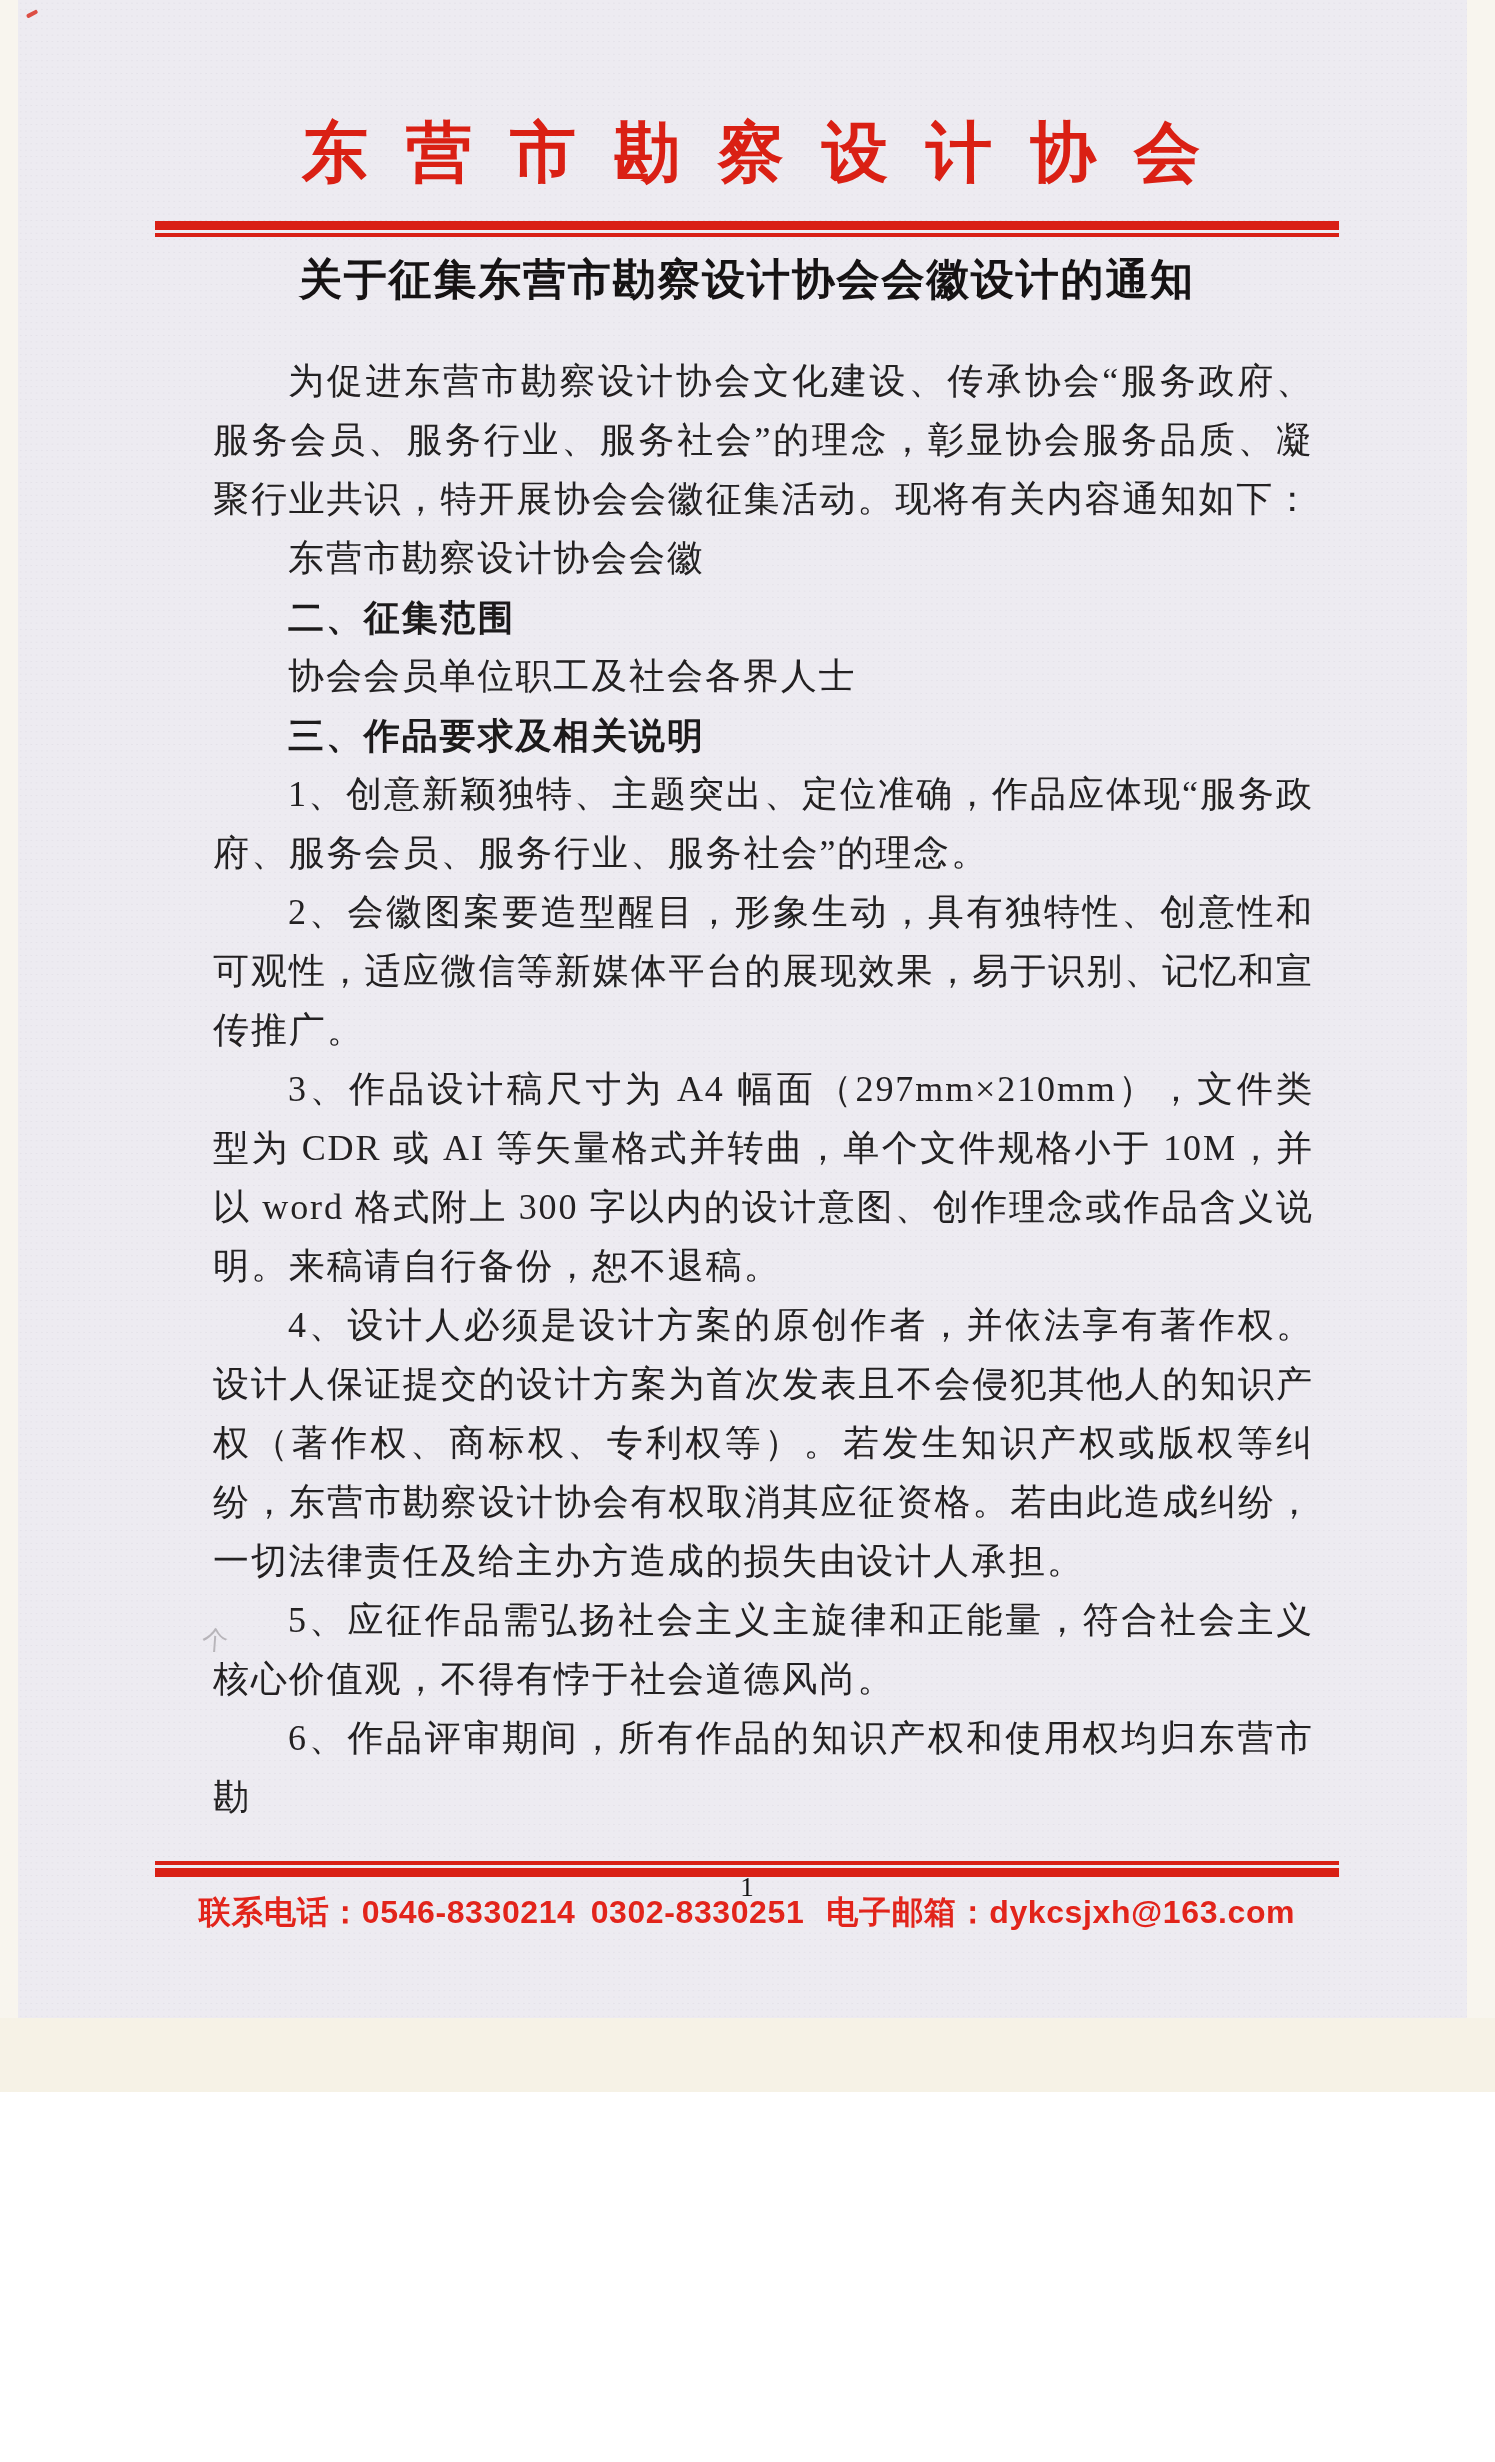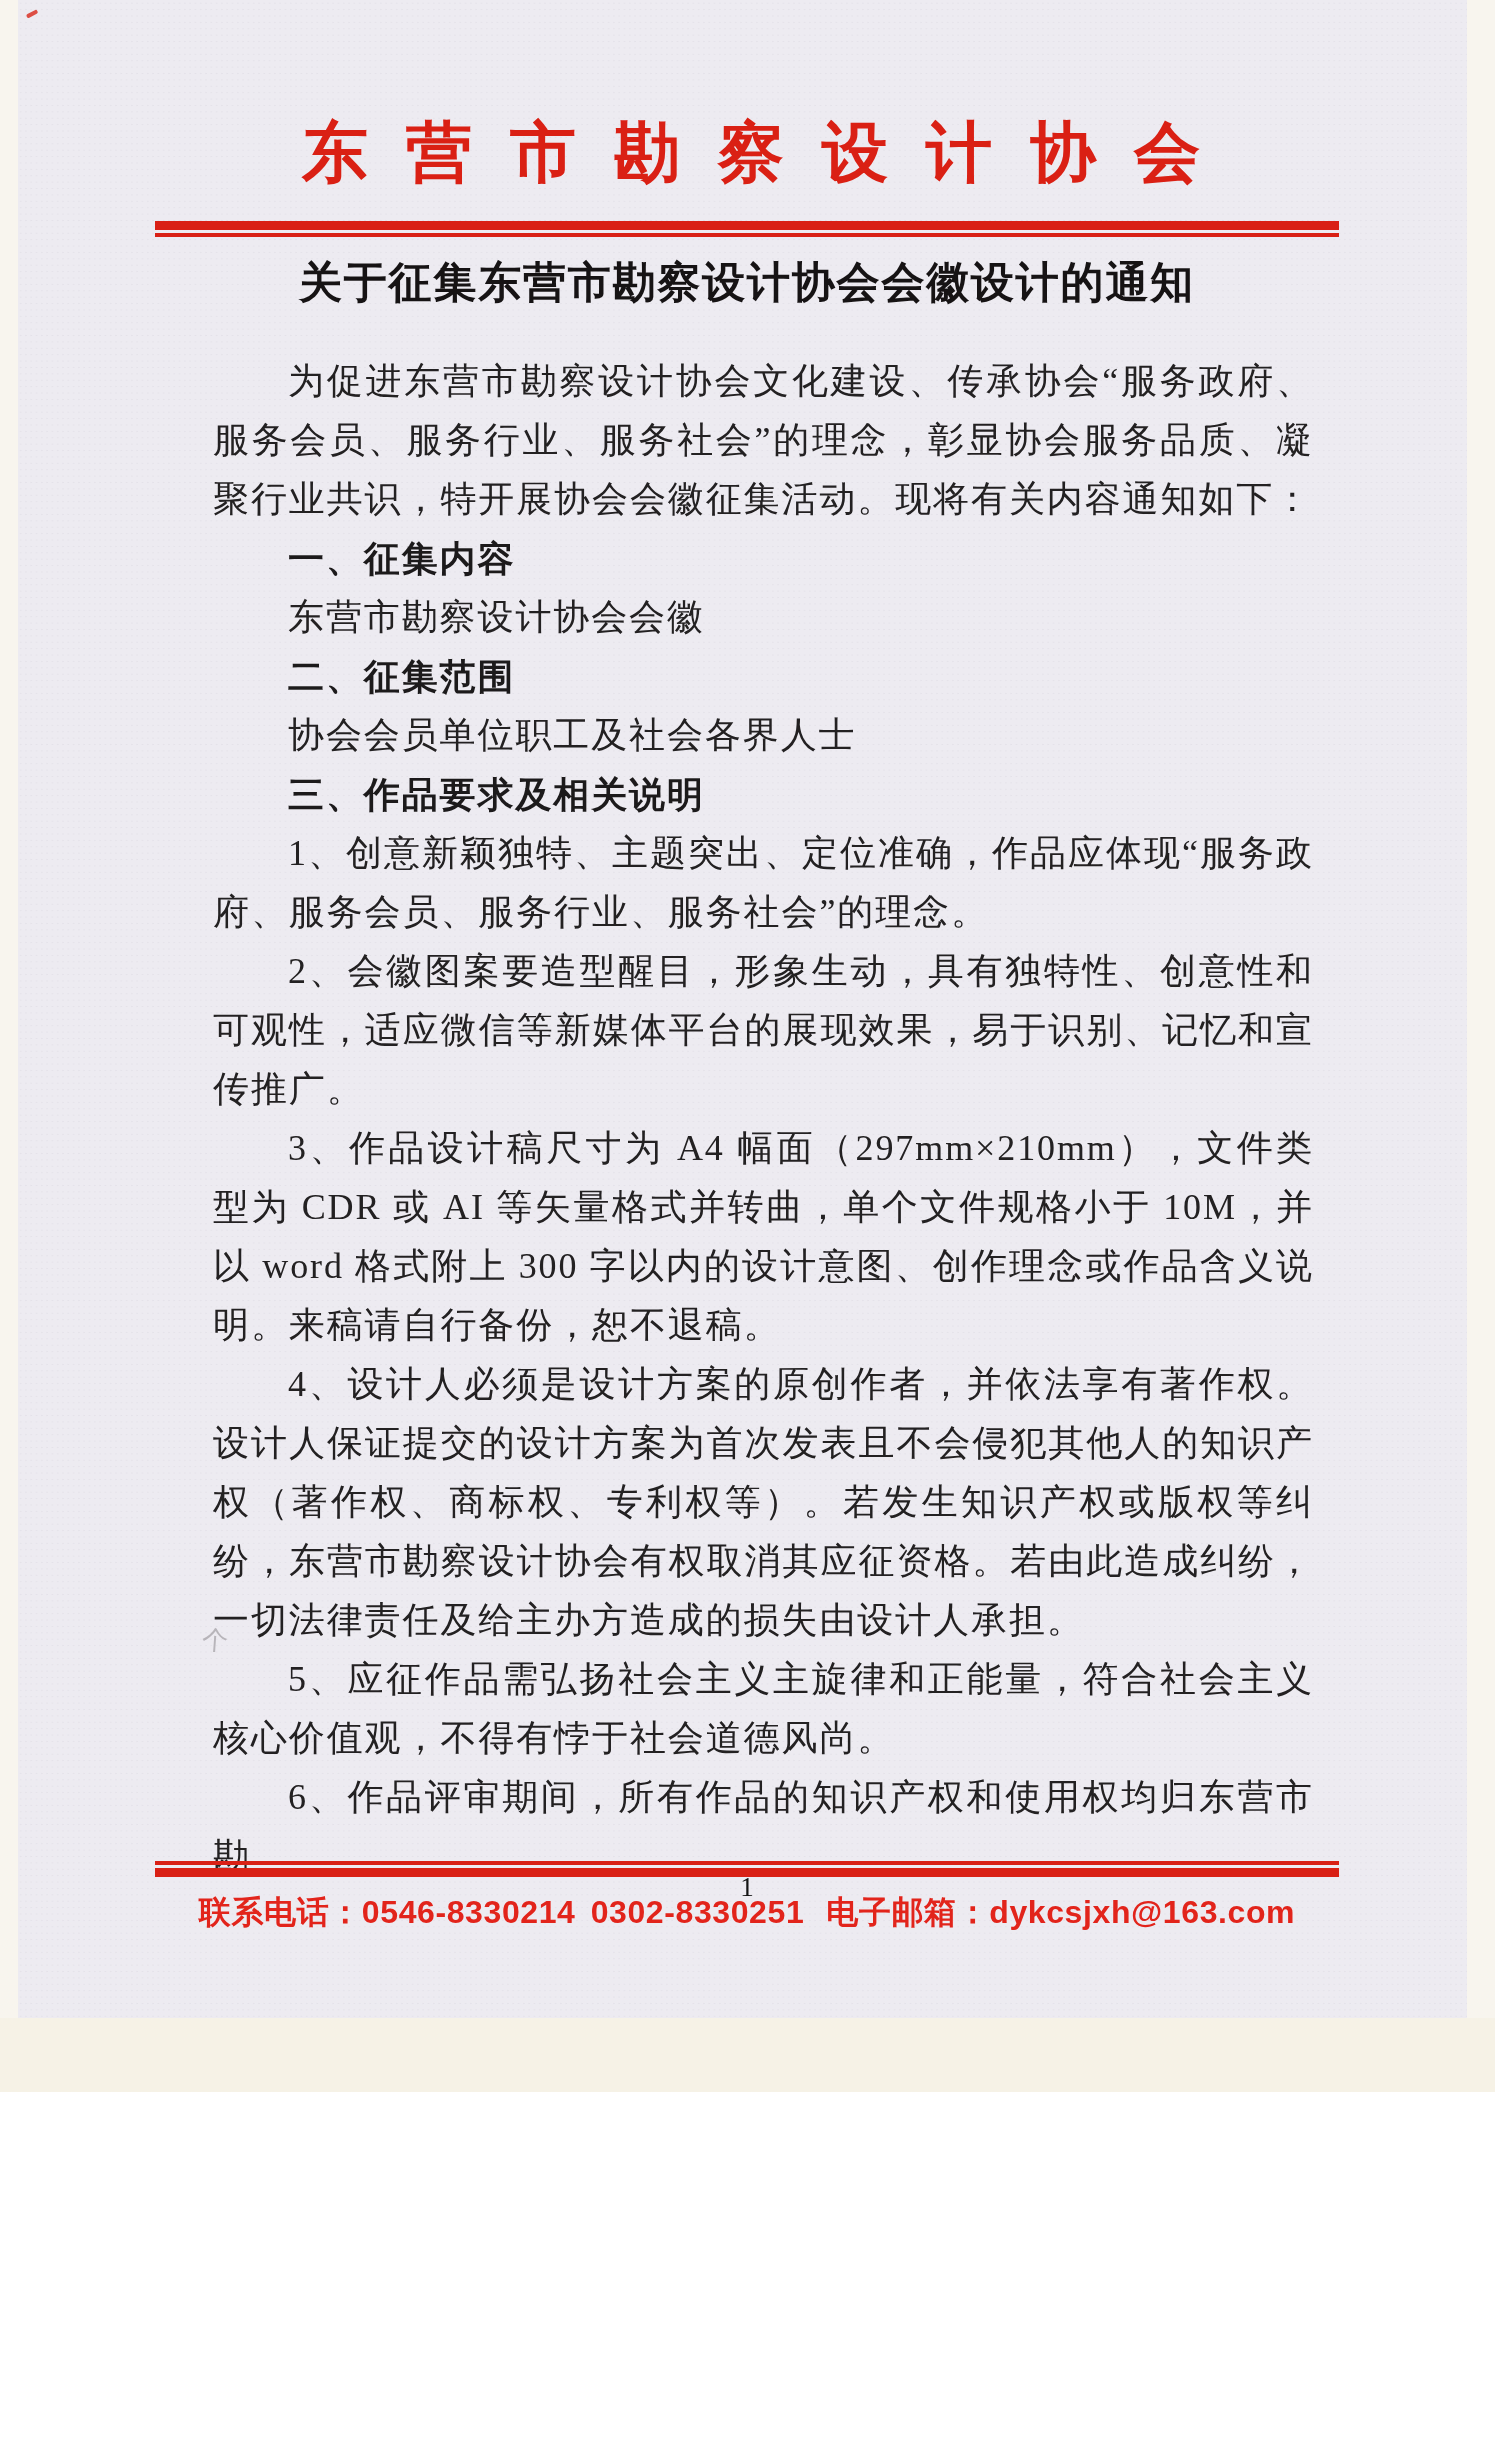--- a/index.html
+++ b/index.html
@@ -33,21 +33,21 @@
     white-space:nowrap;
   }
   .rule{background:#d92015;left:155px;width:1184px;}
   .rule-head-thick{top:221px;height:8.8px;}
   .rule-head-thin{top:233px;height:3.5px;}
 
   .doc-title{
     left:155px;top:256px;width:1184px;
     color:#161314;font-size:43px;font-weight:bold;letter-spacing:1.8px;
     text-align:center;line-height:53px;
-    font-family:Liberation Sans, sans-serif;
+    font-family:Liberation Mono, monospace;
   }
 
   
   .body-text{
     left:213px;top:352px;width:1101px;
     font-size:36px;line-height:59px;letter-spacing:1.9px;
     color:#232122;text-align:justify;text-justify:inter-ideograph;
   }
   .body-text p{margin:0;text-indent:75px;}
   .body-text p.heading{
@@ -97,21 +97,20 @@
 
 <div class="abs org-name">东营市勘察设计协会</div>
 <div class="abs rule rule-head-thick"></div>
 <div class="abs rule rule-head-thin"></div>
 
 <div class="abs doc-title">关于征集东营市勘察设计协会会徽设计的通知</div>
 
 <div class="abs body-text">
   <p>为促进东营市勘察设计协会文化建设、传承协会“服务政府、服务会员、服务行业、服务社会”的理念，彰显协会服务品质、凝聚行业共识，特开展协会会徽征集活动。现将有关内容通知如下：</p>
 
-  <p class="heading">一、征集内容</p>
   <p>东营市勘察设计协会会徽</p>
 
   <p class="heading">二、征集范围</p>
   <p>协会会员单位职工及社会各界人士</p>
 
   <p class="heading">三、作品要求及相关说明</p>
   <p>1、创意新颖独特、主题突出、定位准确，作品应体现“服务政府、服务会员、服务行业、服务社会”的理念。</p>
   <p>2、会徽图案要造型醒目，形象生动，具有独特性、创意性和可观性，适应微信等新媒体平台的展现效果，易于识别、记忆和宣传推广。</p>
   <p>3、作品设计稿尺寸为 A4 幅面（297mm×210mm），文件类型为 CDR 或 AI 等矢量格式并转曲，单个文件规格小于 10M，并以 word 格式附上 300 字以内的设计意图、创作理念或作品含义说明。来稿请自行备份，恕不退稿。</p>
   <p>4、设计人必须是设计方案的原创作者，并依法享有著作权。设计人保证提交的设计方案为首次发表且不会侵犯其他人的知识产权（著作权、商标权、专利权等）。若发生知识产权或版权等纠纷，东营市勘察设计协会有权取消其应征资格。若由此造成纠纷，一切法律责任及给主办方造成的损失由设计人承担。</p>

